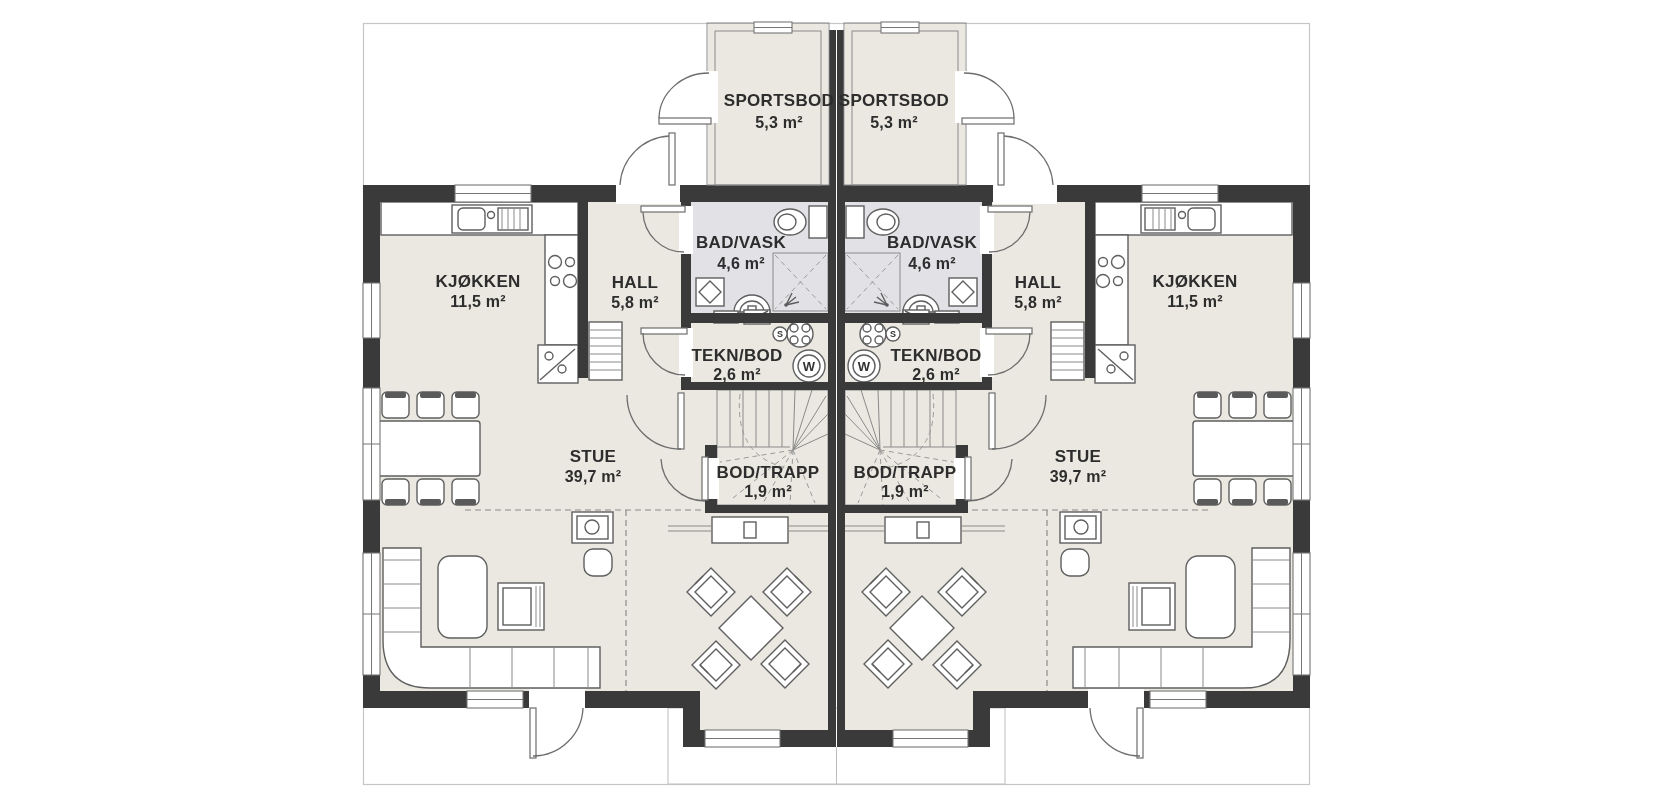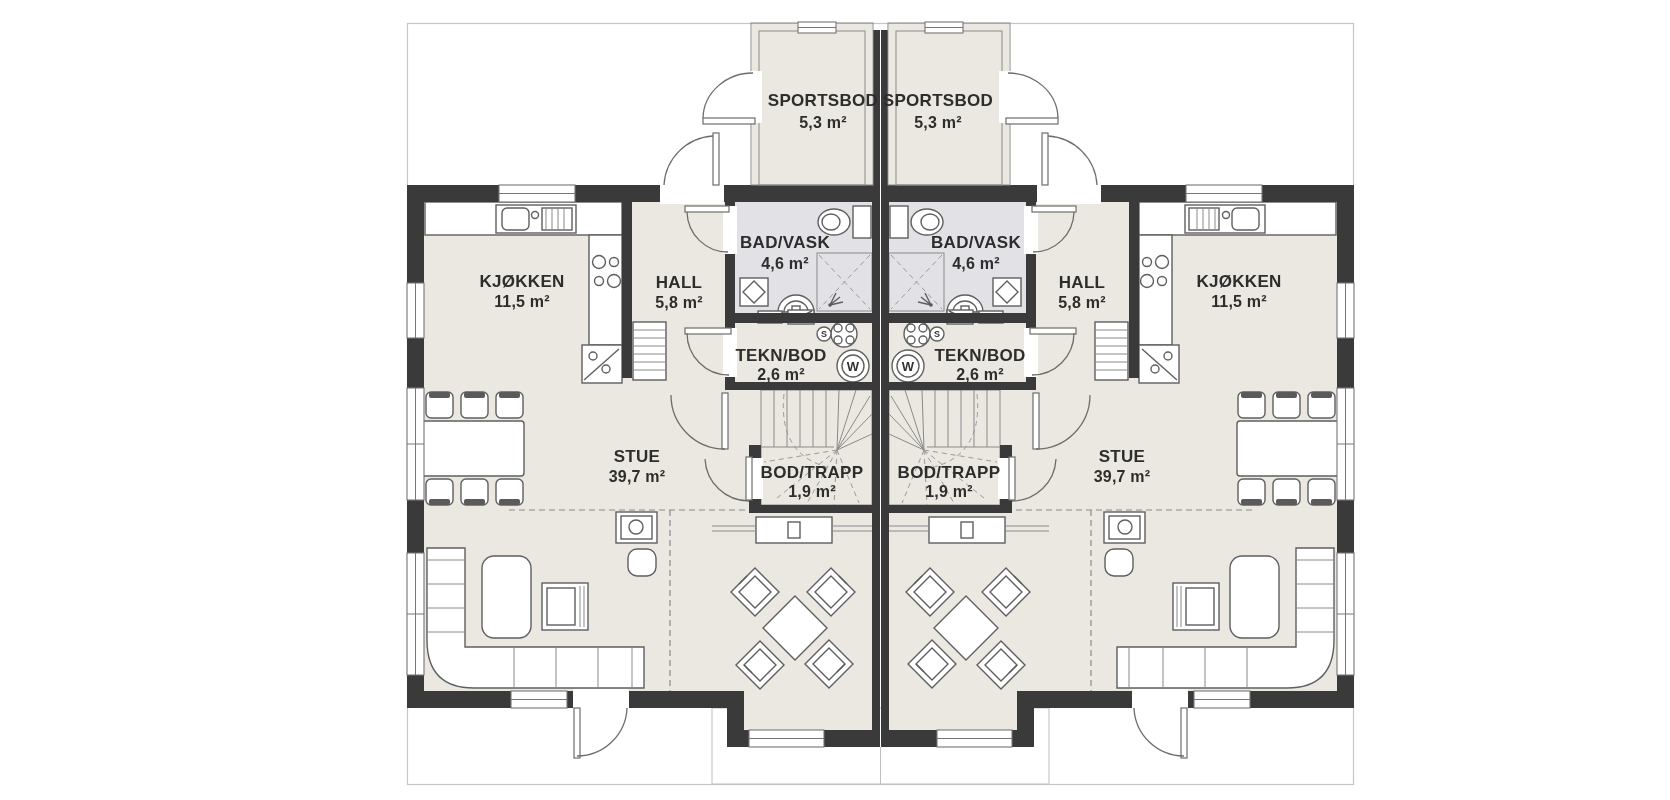--- a/index.html
+++ b/index.html
@@ -1,17 +1,17 @@
 <!DOCTYPE html>
 <html><head>
 <meta charset="utf-8">
 <style>
   html,body{margin:0;padding:0;background:#ffffff;}
   .canvas{position:relative;width:1428px;height:800px;background:#ffffff;overflow:hidden;
-          font-family:"Liberation Sans",sans-serif;margin-left:44px;}
+          font-family:"Liberation Sans",sans-serif;}
   svg{position:absolute;left:0;top:0;}
   .wall{fill:#3a3a3a;}
   .floor{fill:#eae8e0;}
   .bath{fill:#e2e2e6;}
   .fur{fill:#ffffff;stroke:#5f5f5f;stroke-width:1.4;}
   .furn{fill:none;stroke:#5f5f5f;stroke-width:1.4;}
   .thin{fill:none;stroke:#8a8a8a;stroke-width:1;}
   .dash{fill:none;stroke:#8a8a8a;stroke-width:1.2;stroke-dasharray:6 4;}
   .ddash{fill:none;stroke:#9a9a9a;stroke-width:1;stroke-dasharray:5 4;}
   .win{fill:#ffffff;stroke:#767676;stroke-width:1.1;}

